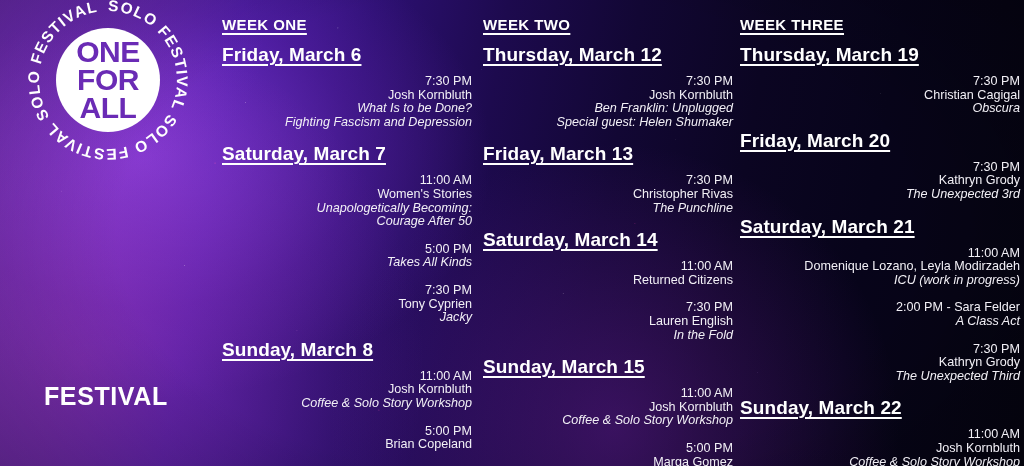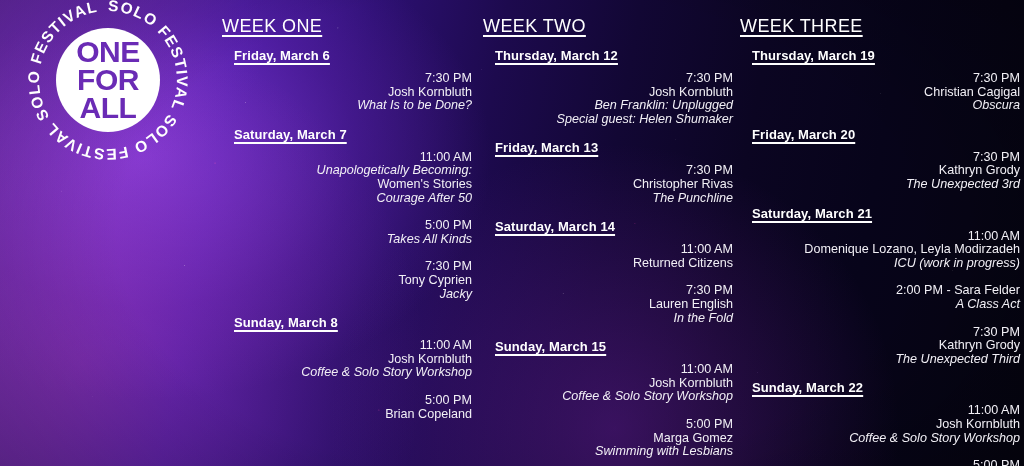--- a/index.html
+++ b/index.html
@@ -50,28 +50,28 @@
     font-weight:bold;font-size:25px;line-height:1.08;letter-spacing:.6px;}
 
   
   .cols{position:absolute;left:0;top:0;width:1024px;height:466px;}
   .col{position:absolute;top:16px;}
   .col-0{left:222px;width:250px;}
   .col-1{left:483px;width:250px;}
   .col-2{left:740px;width:280px;}
 
   .week-title{
-    color:#fff;font-weight:normal;font-size:18px;letter-spacing:.4px;
+    color:#fff;font-weight:bold;font-size:15px;letter-spacing:.4px;
     text-decoration:underline;text-underline-offset:3px;
     text-decoration-thickness:1.6px;margin:0 0 11px 0;
   }
   .day{
-    color:#fff;font-weight:bold;font-size:13px;letter-spacing:.1px;
+    color:#fff;font-weight:bold;font-size:19px;letter-spacing:.1px;
     text-decoration:underline;text-underline-offset:3px;
-    text-decoration-thickness:1.6px;margin:0 0 9px 12px;
+    text-decoration-thickness:1.6px;margin:0 0 9px 0;
   }
   .event{margin:0 0 14px 0;text-align:right;}
   .event .ln{color:#f2f0f6;font-size:12.6px;line-height:13.6px;white-space:nowrap;}
   .event .ln.it{font-style:italic;}
 </style>
 </head>
 <body>
 
 <div class="poster">
   <div class="stars"></div>
@@ -89,36 +89,38 @@
 
       <circle cx="86" cy="80" r="52" fill="#ffffff"></circle>
 
       <text x="86" y="62" text-anchor="middle" font-family="Liberation Sans, sans-serif" font-size="30" font-weight="bold" fill="#6a2bb5" letter-spacing="-0.5">ONE</text>
       <text x="86" y="90" text-anchor="middle" font-family="Liberation Sans, sans-serif" font-size="30" font-weight="bold" fill="#6a2bb5" letter-spacing="-0.5">FOR</text>
       <text x="86" y="118" text-anchor="middle" font-family="Liberation Sans, sans-serif" font-size="30" font-weight="bold" fill="#6a2bb5" letter-spacing="-0.5">ALL</text>
     </svg>
   </div>
 
   <div class="wordmark">
+    <div>FESTIVAL</div>
   </div>
 
   <div class="cols" id="cols">
       <div class="col col-0">
         <div class="week-title">WEEK ONE</div>
         <div class="day">Friday, March 6</div>
         <div class="event">
           <div class="ln">7:30 PM</div>
           <div class="ln">Josh Kornbluth</div>
           <div class="ln it">What Is to be Done?</div>
+          <div class="ln it">Fighting Fascism and Depression</div>
         </div>
         <div class="day">Saturday, March 7</div>
         <div class="event">
           <div class="ln">11:00 AM</div>
+          <div class="ln">Women's Stories</div>
           <div class="ln it">Unapologetically Becoming:</div>
-          <div class="ln">Women's Stories</div>
           <div class="ln it">Courage After 50</div>
         </div>
         <div class="event">
           <div class="ln">5:00 PM</div>
           <div class="ln it">Takes All Kinds</div>
         </div>
         <div class="event">
           <div class="ln">7:30 PM</div>
           <div class="ln">Tony Cyprien</div>
           <div class="ln it">Jacky</div>

